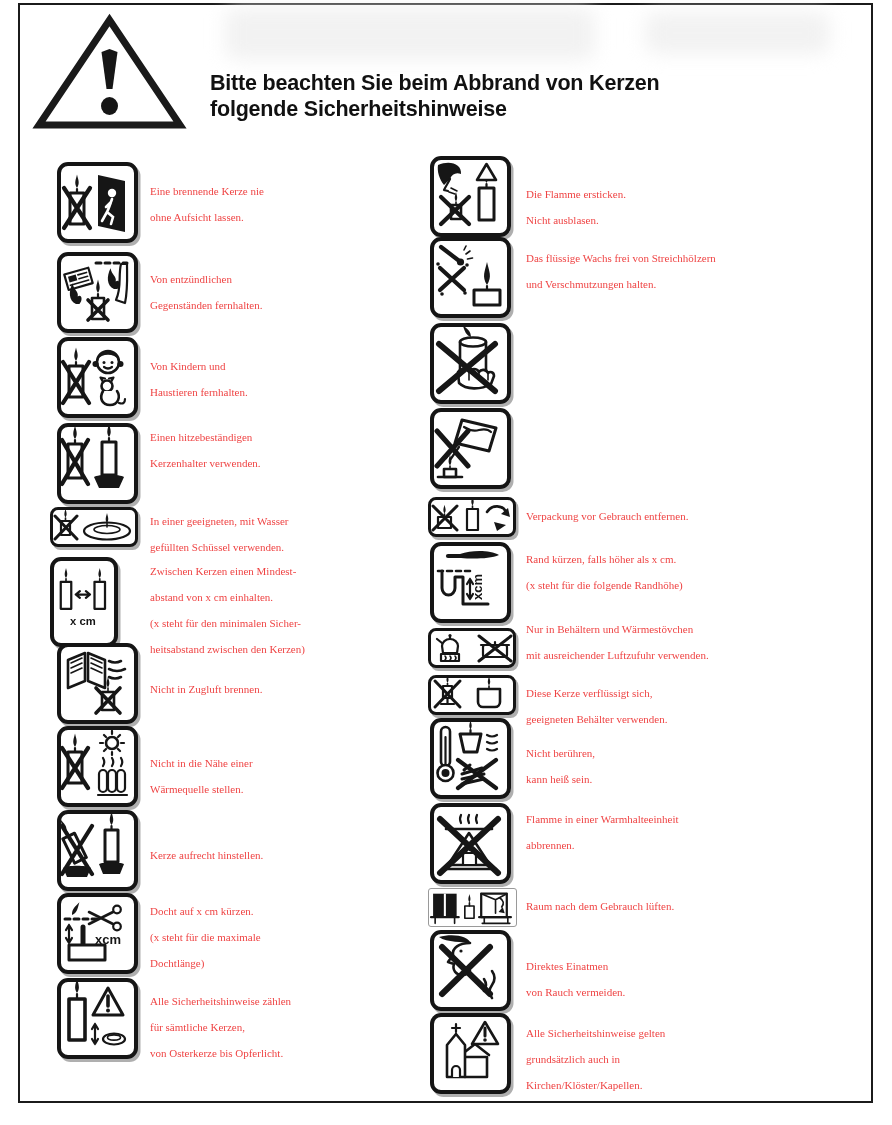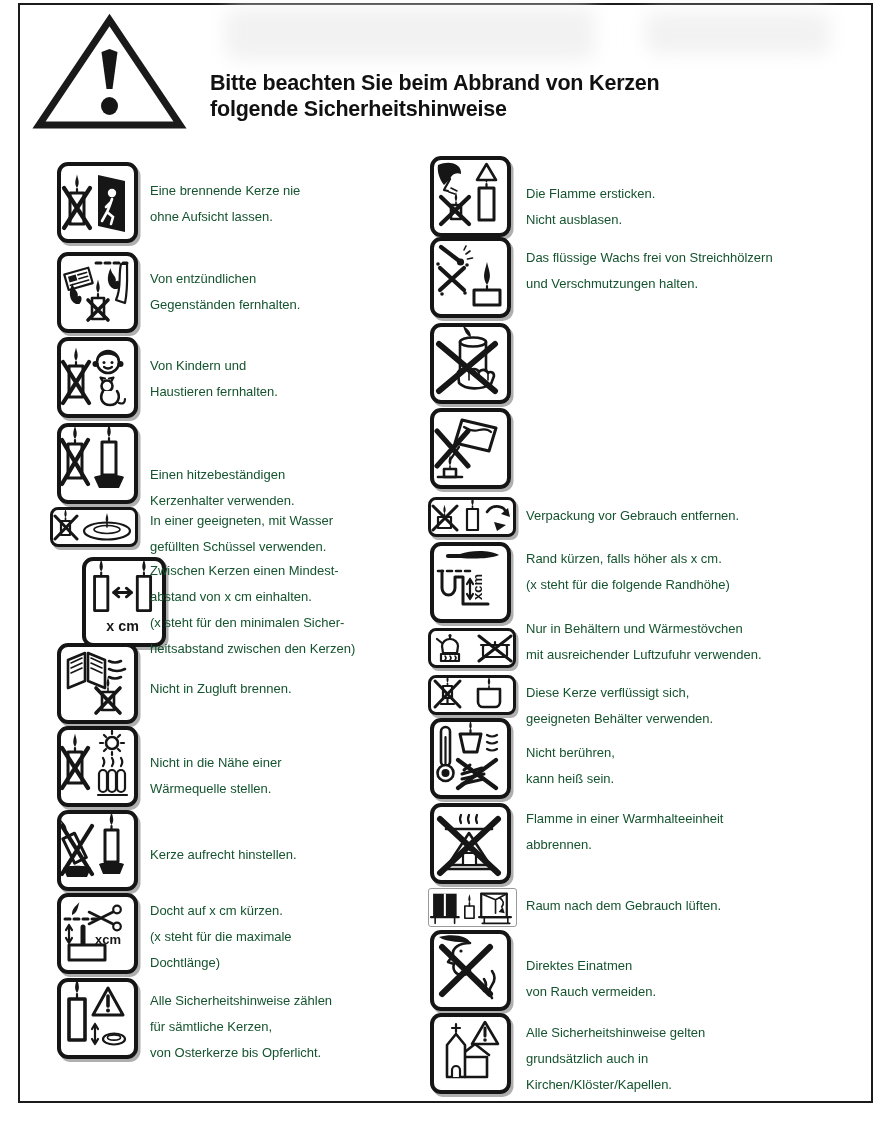--- a/index.html
+++ b/index.html
@@ -13,29 +13,29 @@
   .warn-tri{position:absolute;left:32px;top:12px;width:155px;height:120px;}
   .title{position:absolute;left:210px;top:57px;font-weight:700;font-size:21.5px;
          line-height:25.5px;color:#111;letter-spacing:-0.2px;white-space:pre-line;}
 
   
   .pic{position:absolute;box-sizing:border-box;background:#fff;border:4px solid #151515;
        border-radius:11px;box-shadow:2.5px 3px 0 rgba(110,110,110,.55);}
   .pic svg{display:block;width:100%;height:100%;}
   .sq{left:57px;width:81px;height:81px;}
   .rsq{left:430px;width:81px;height:81px;}
-  .big{left:50px;width:84px;height:90px;margin-left:32px;}
+  .big{left:50px;width:68px;height:90px;}
   .wide{left:50px;width:88px;height:40px;border-width:3px;border-radius:8px;}
   .rwide{left:428px;width:88px;height:40px;border-width:3px;border-radius:8px;}
   .thin{left:428px;width:89px;height:39px;border:1.5px solid #9a9a9a;border-radius:3px;
         box-shadow:none;}
 
   
-  .cap{position:absolute;margin:0;white-space:pre-line;font-size:13px;line-height:26px;
-       color:#14532d;}
+  .cap{position:absolute;margin:0;white-space:pre-line;font-size:11px;line-height:26px;
+       color:#ef4444;font-family:Liberation Serif, serif;}
   .lc{left:150px;} .rc{left:526px;}
 
   
   .k{stroke:#161616;fill:none;stroke-linecap:round;stroke-linejoin:round;}
   .w1{stroke-width:1.6;} .w2{stroke-width:2.2;} .w25{stroke-width:2.6;}
   .w3{stroke-width:3;} .w35{stroke-width:3.6;} .w4{stroke-width:4.2;}
   .w5{stroke-width:5;} .w6{stroke-width:6;}
   .fb{fill:#161616;stroke:none;}
   .fw{fill:#fff;}
   .dash{stroke-dasharray:5 4;}
@@ -126,21 +126,21 @@
       <rect class="k w3 fw" x="7" y="17" width="14" height="34"></rect>
       <line class="k w2" x1="14" y1="17" x2="14" y2="13"></line>
       <use href="#fl" class="fb" transform="translate(14,12)"></use>
       <path class="k w4" d="M1 13L27 57M27 13L1 57"></path>
       <rect class="k w3 fw" x="41" y="15" width="14" height="33"></rect>
       <line class="k w2" x1="48" y1="15" x2="48" y2="11"></line>
       <use href="#fl" class="fb" transform="translate(48,10)"></use>
       <path class="fb" d="M33 50C37 47 59 47 63 50L58 61H38Z"></path>
     </svg>
   </div>
-  <p class="cap lc" style="top:462px">Einen hitzebeständigen
+  <p class="cap lc" style="top:424px">Einen hitzebeständigen
 Kerzenhalter verwenden.</p>
 
   <div class="pic wide" style="top:507px">
     <svg viewBox="0 0 82 34">
       <rect class="k w2 fw" x="8" y="11" width="9" height="14"></rect>
       <line class="k w1" x1="12.5" y1="11" x2="12.5" y2="8"></line>
       <use href="#fl" class="fb" transform="translate(12.5,7.5) scale(0.65)"></use>
       <path class="k w3" d="M2 6L24 29M24 6L2 29"></path>
       <ellipse class="k w2 fw" cx="54" cy="21" rx="23" ry="8.5"></ellipse>
       <ellipse class="k w1" cx="54" cy="19.5" rx="13" ry="4"></ellipse>

